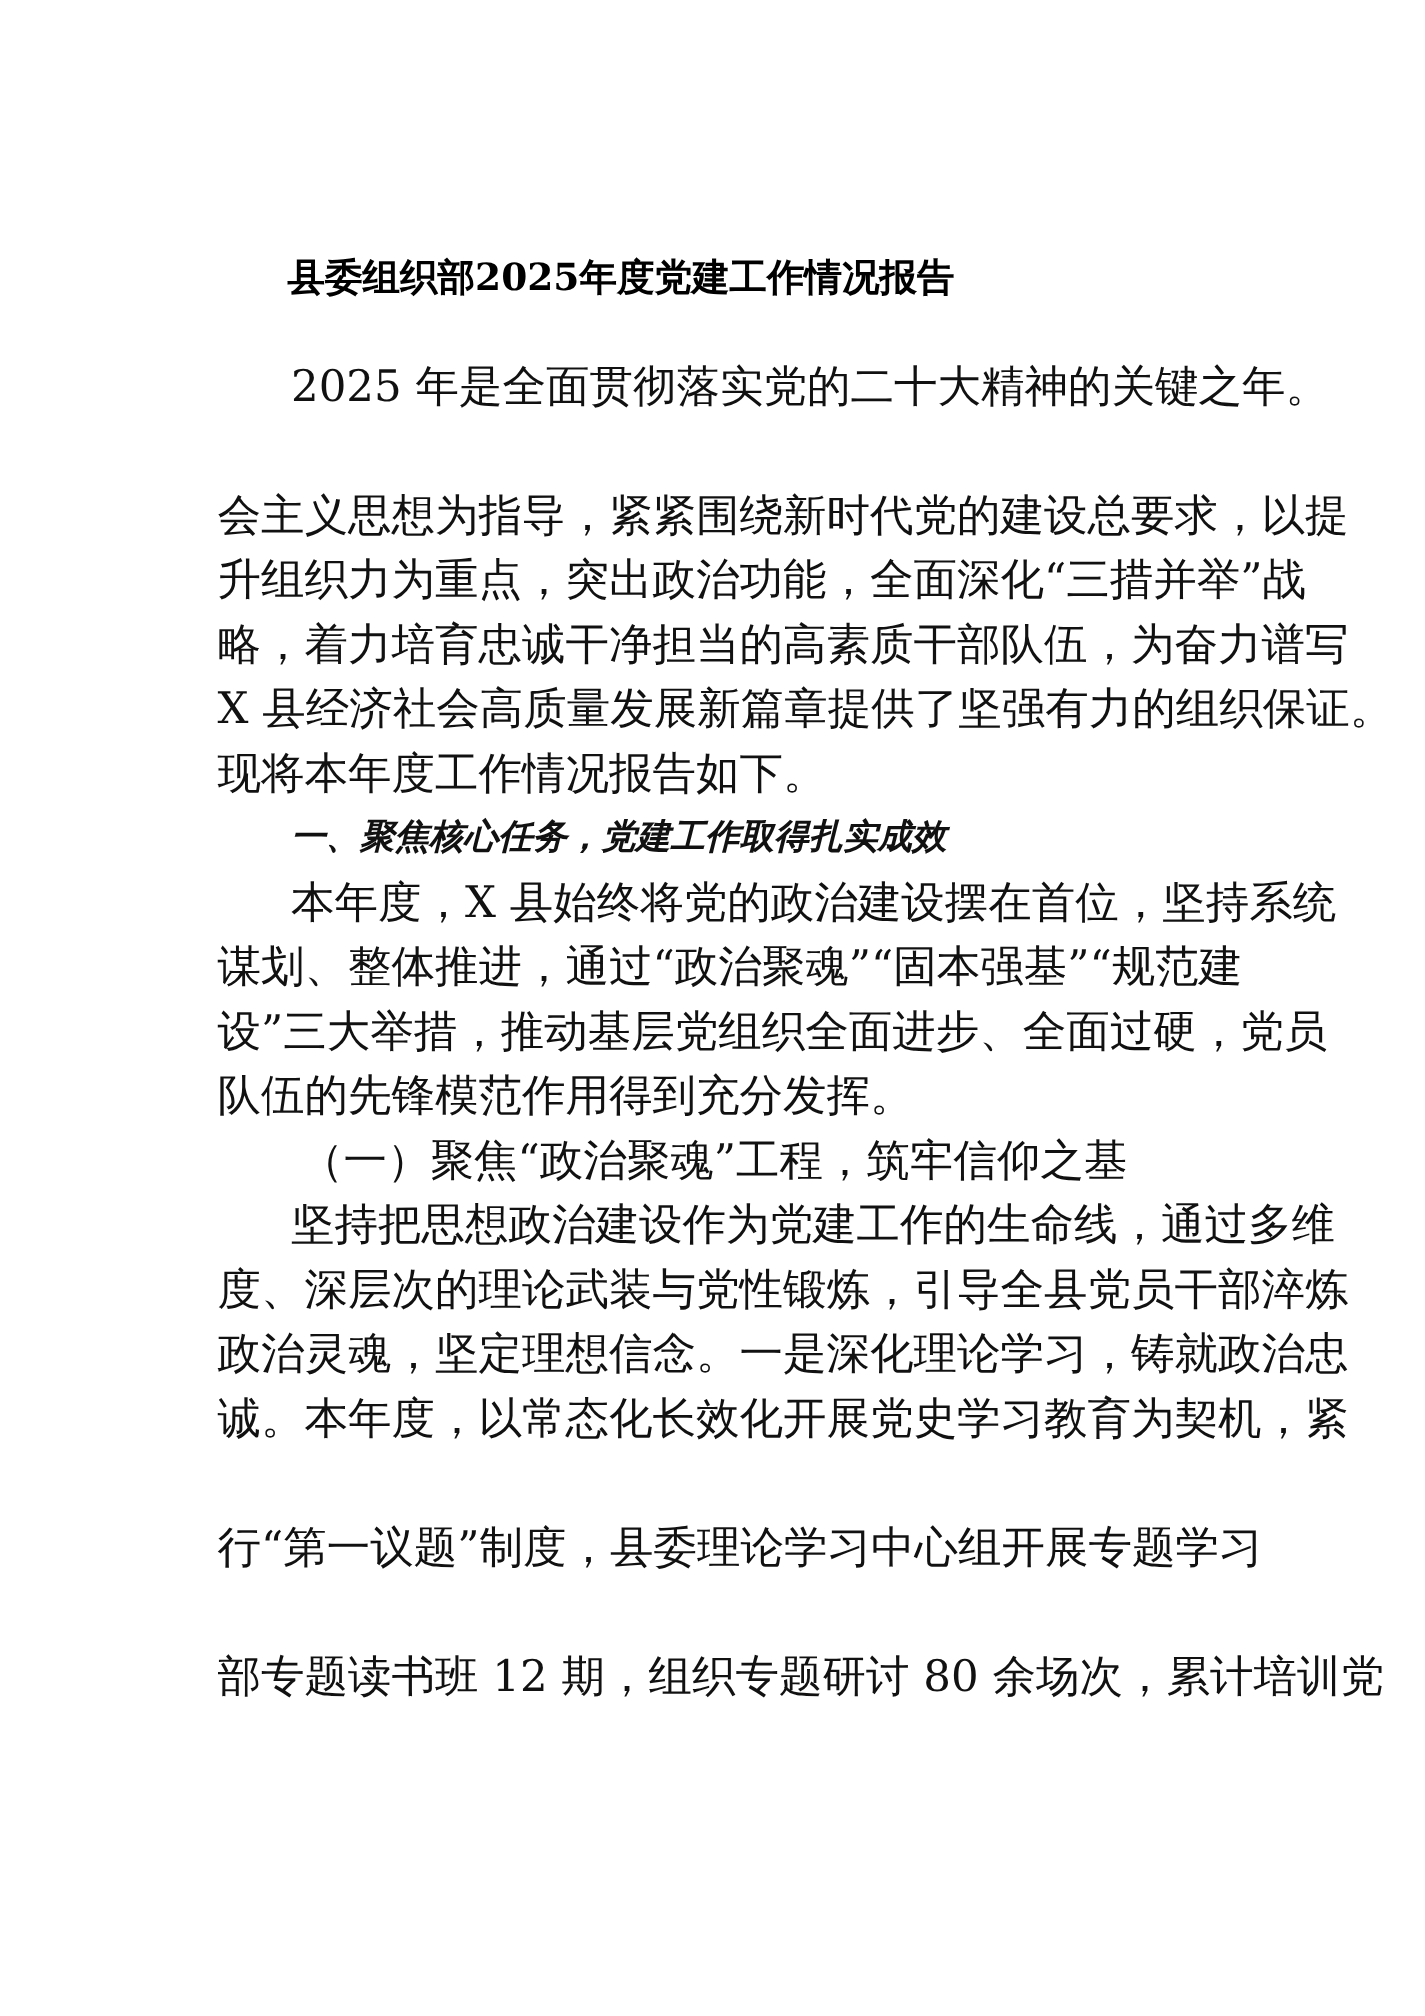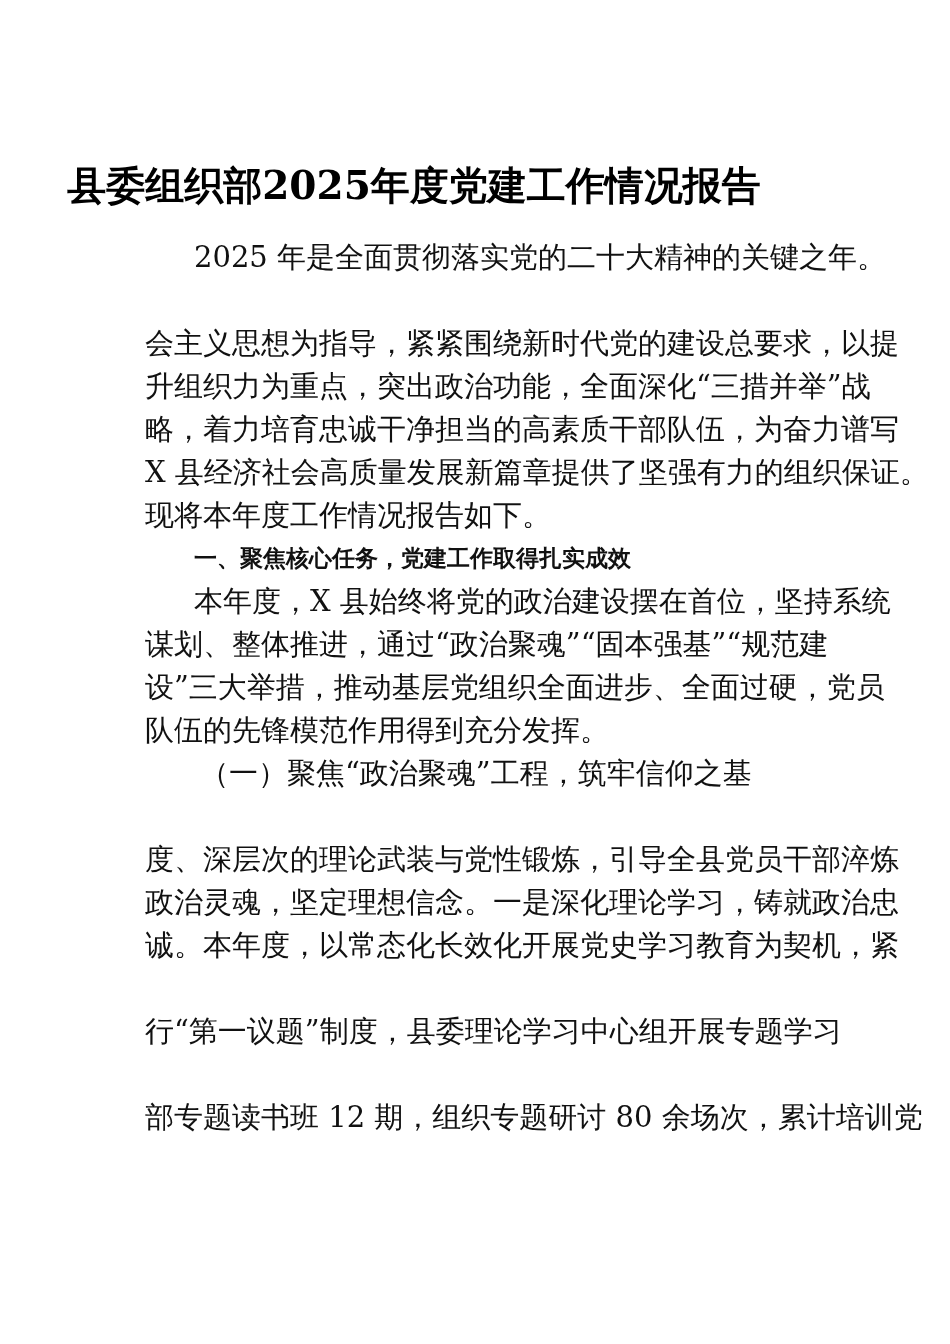--- a/index.html
+++ b/index.html
@@ -23,21 +23,21 @@
       background: #ffffff;
     }
     .title {
       position: absolute;
       left: 0;
       top: 163px;
       width: 828px;
       text-align: center;
       font-family: "DejaVu Serif", "Liberation Serif", serif;
       font-weight: bold;
-      font-size: 39px;
+      font-size: 25px;
       line-height: 44px;
       letter-spacing: 0px;
       color: #000000;
     }
     .line {
       position: absolute;
       left: 145px;
       width: 662px;
       font-size: 29px;
       line-height: 34px;
@@ -72,28 +72,29 @@
 
   <div class="title">县委组织部2025年度党建工作情况报告</div>
 
   <div class="line indent" style="top:240px;">2025 年是全面贯彻落实党的二十大精神的关键之年。</div>
   <div class="line" style="top:326px;">会主义思想为指导，紧紧围绕新时代党的建设总要求，以提</div>
   <div class="line" style="top:369px;">升组织力为重点，突出政治功能，全面深化“三措并举”战</div>
   <div class="line" style="top:412px;">略，着力培育忠诚干净担当的高素质干部队伍，为奋力谱写</div>
   <div class="line" style="top:455px;">X 县经济社会高质量发展新篇章提供了坚强有力的组织保证。</div>
   <div class="line last" style="top:498px;">现将本年度工作情况报告如下。</div>
 
-  <div class="line indent heading1" style="top:541px;">一、聚焦核心任务，党建工作取得扎实成效</div>
+  <div class="line indent heading1" style="top:541px;font-style:italic;">一、聚焦核心任务，党建工作取得扎实成效</div>
 
   <div class="line indent" style="top:584px;">本年度，X 县始终将党的政治建设摆在首位，坚持系统</div>
   <div class="line" style="top:627px;">谋划、整体推进，通过“政治聚魂”“固本强基”“规范建</div>
   <div class="line" style="top:670px;">设”三大举措，推动基层党组织全面进步、全面过硬，党员</div>
   <div class="line last" style="top:713px;">队伍的先锋模范作用得到充分发挥。</div>
 
   <div class="line indent heading2" style="top:756px;">（一）聚焦“政治聚魂”工程，筑牢信仰之基</div>
 
+  <div class="line indent" style="top:799px;">坚持把思想政治建设作为党建工作的生命线，通过多维</div>
   <div class="line" style="top:842px;">度、深层次的理论武装与党性锻炼，引导全县党员干部淬炼</div>
   <div class="line" style="top:885px;">政治灵魂，坚定理想信念。一是深化理论学习，铸就政治忠</div>
   <div class="line" style="top:928px;">诚。本年度，以常态化长效化开展党史学习教育为契机，紧</div>
   <div class="line" style="top:1014px;">行“第一议题”制度，县委理论学习中心组开展专题学习</div>
   <div class="line" style="top:1100px;">部专题读书班 12 期，组织专题研讨 80 余场次，累计培训党</div>
 
 </div>
 
 </body></html>

